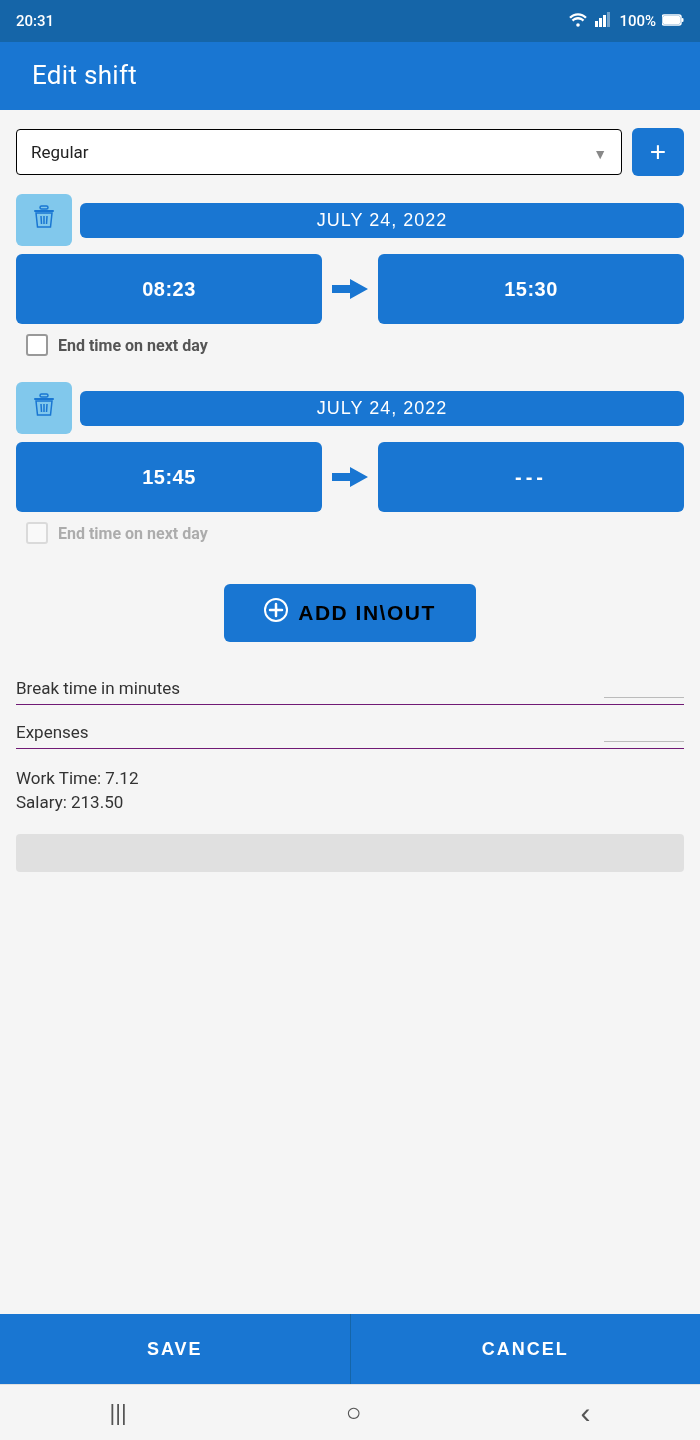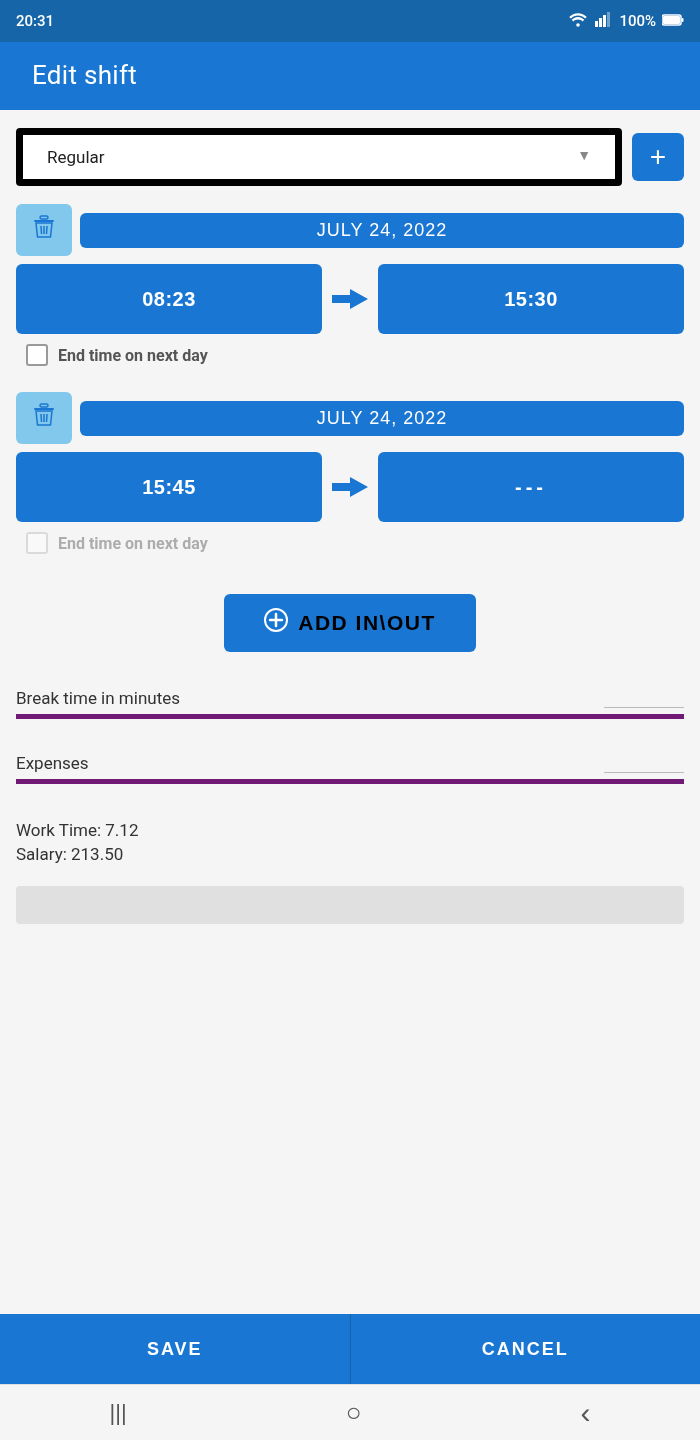--- a/index.html
+++ b/index.html
@@ -57,27 +57,27 @@
     
     .shift-type-row {
       display: flex;
       align-items: center;
       gap: 10px;
       margin-bottom: 18px;
     }
     .shift-type-select {
       flex: 1;
       background: white;
-      border: 7px solid #000000;
+      border: 1px solid #000000;
       border-radius: 4px;
-      padding: 12px 24px;
+      padding: 12px 14px;
       font-size: 17px;
       color: #222;
       display: flex;
-      align-items: flex-start;
+      align-items: flex-end;
       justify-content: space-between;
     }
     .shift-type-select span.arrow {
       color: #888;
       font-size: 14px;
     }
     .add-btn {
       background: #1976d2;
       color: white;
       border: none;
@@ -215,23 +215,23 @@
     }
     .add-inout-btn .plus-circle {
       font-size: 22px;
     }
 
     
     .field-row {
       display: flex;
       align-items: flex-end;
       justify-content: space-between;
-      border-bottom: 5px solid #701a75;
+      border-bottom: 1px solid #701a75;
       padding: 12px 0 6px 0;
-      margin-bottom: 22px;
+      margin-bottom: 5px;
     }
     .field-label {
       font-size: 17px;
       color: #333;
     }
     .field-value {
       font-size: 17px;
       color: #555;
       min-width: 80px;
       text-align: right;

